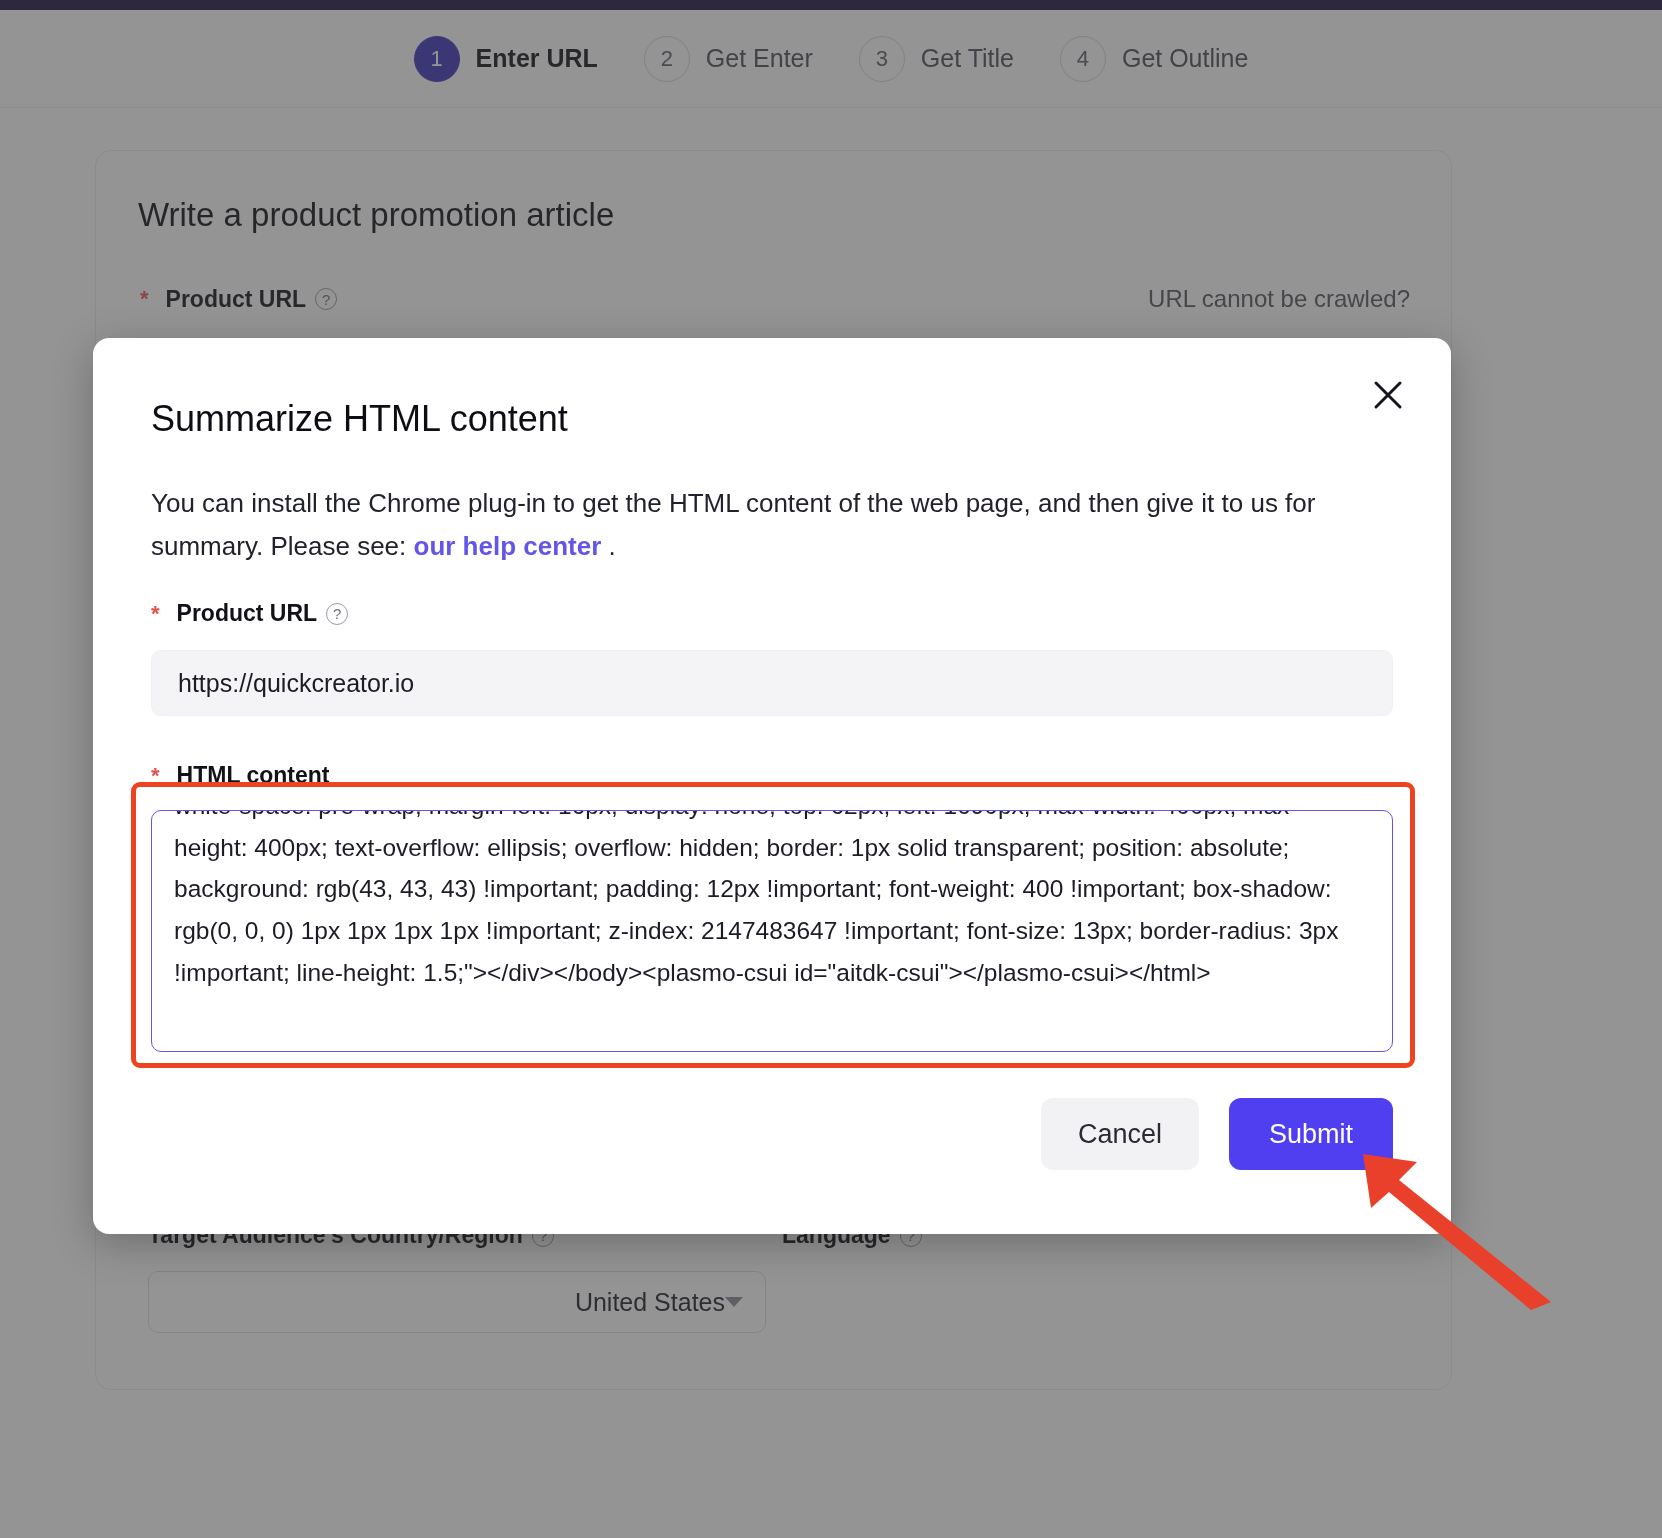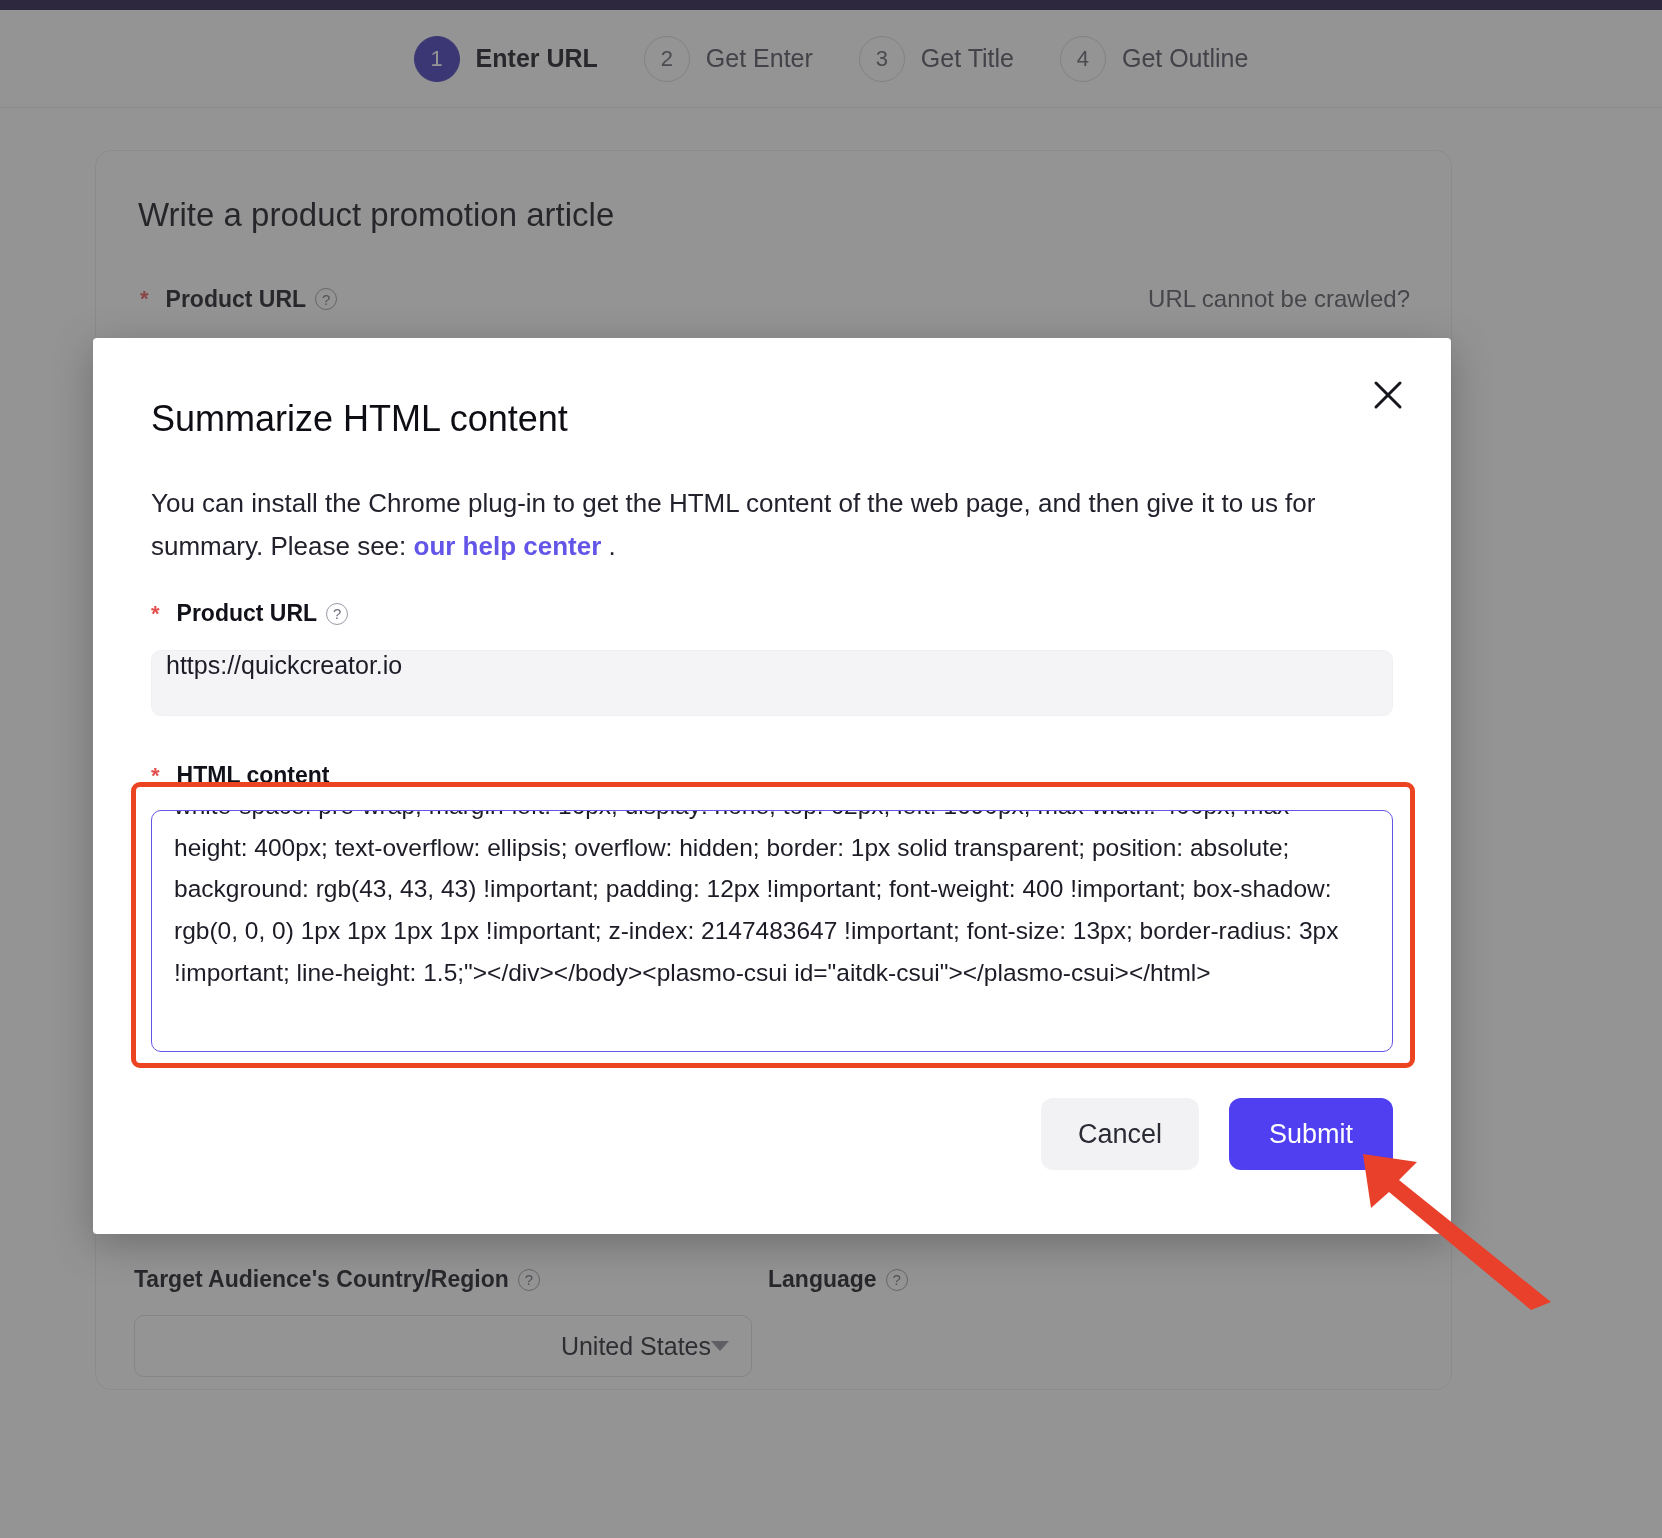--- a/index.html
+++ b/index.html
@@ -118,25 +118,24 @@
     justify-content: space-between;
     align-items: center;
   }
   .crawl-link {
     font-size: 24px;
     color: #52525e;
   }
   .bg-bottom-row {
     position: absolute;
     top: 1222px;
-    left: 134px;
+    left: 148px;
     width: 1270px;
     display: flex;
     gap: 16px;
-    margin-top: 44px;
   }
   .bg-field-col { width: 618px; }
   .bg-field-col .field-label { font-size: 23px; }
   .select-box {
     margin-top: 22px;
     height: 62px;
     border: 1px solid #dcdce4;
     border-radius: 10px;
     background: #ffffff;
     display: flex;
@@ -163,21 +162,21 @@
 
   
   .modal {
     position: absolute;
     z-index: 10;
     top: 338px;
     left: 93px;
     width: 1358px;
     height: 896px;
     background: #ffffff;
-    border-radius: 4px;
+    border-radius: 16px;
     box-shadow: 0 10px 40px rgba(0,0,0,0.25);
   }
   .modal-close {
     position: absolute;
     top: 36px; right: 42px;
     width: 42px; height: 42px;
     display: flex;
     align-items: center;
     justify-content: center;
     cursor: pointer;
@@ -208,21 +207,22 @@
   }
   .modal-input {
     position: absolute;
     top: 312px; left: 58px;
     width: 1242px;
     height: 66px;
     background: #f4f4f7;
     border: 1px solid #f0f0f4;
     border-radius: 10px;
     display: flex;
-    padding: 0 14px;
+    align-items: center;
+    padding: 0 26px;
     font-size: 25px;
     color: #1c1c26;
   }
   .modal-html-label {
     position: absolute;
     top: 424px; left: 58px;
   }
   
   .annot-box {
     position: absolute;

